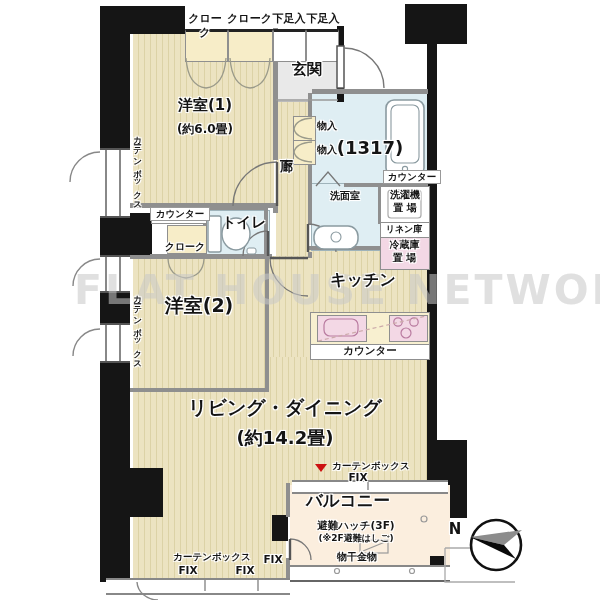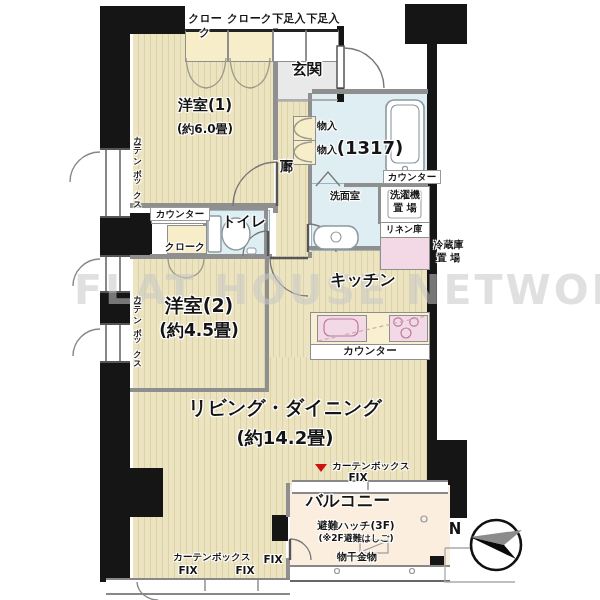--- a/index.html
+++ b/index.html
@@ -225,29 +225,28 @@
   <div class="lbl vert" style="left:276px;top:126px;width:18px;height:46px;font-size:13px;">廊下</div>
   <div class="lbl" style="left:312px;top:120px;width:30px;font-size:10px;">物入</div>
   <div class="lbl" style="left:312px;top:144px;width:30px;font-size:10px;">物入</div>
 
   <div class="lbl" style="left:334px;top:137px;width:72px;font-size:18px;">(1317)</div>
   <div class="tag" style="left:383px;top:170px;width:52px;font-size:9.5px;">カウンター</div>
   <div class="lbl" style="left:314px;top:190px;width:62px;font-size:10px;">洗面室</div>
   <div class="lbl two" style="left:384px;top:189px;width:42px;font-size:10px;">洗濯機
 置 場</div>
   <div class="lbl" style="left:380px;top:224px;width:48px;font-size:9px;">リネン庫</div>
-  <div class="lbl two" style="left:382px;top:239px;width:45px;font-size:10px;padding-left:44px;">冷蔵庫
+  <div class="lbl two" style="left:382px;top:239px;width:45px;font-size:10px;">冷蔵庫
 置 場</div>
 
   <div class="tag" style="left:150px;top:207px;width:54px;font-size:9.5px;">カウンター</div>
-  <div class="lbl" style="left:219px;top:213px;width:50px;font-size:14.5px;font-family:Liberation Mono, monospace;">トイレ</div>
+  <div class="lbl" style="left:219px;top:213px;width:50px;font-size:14.5px;">トイレ</div>
   <div class="lbl" style="left:161px;top:241px;width:48px;font-size:10px;">クローク</div>
 
   <div class="lbl" style="left:133px;top:294px;width:132px;font-size:19px;">洋室(2)</div>
-  <div class="lbl" style="left:133px;top:320px;width:132px;font-size:17px;">(約4.5畳)</div>
   <div class="lbl vert" style="left:129px;top:266px;width:14px;height:122px;font-size:8.5px;">カーテンボックス</div>
 
   <div class="lbl" style="left:310px;top:270px;width:106px;font-size:16px;">キッチン</div>
   <div class="lbl" style="left:320px;top:344px;width:100px;font-size:10.5px;">カウンター</div>
 
   <div class="lbl" style="left:150px;top:396px;width:270px;font-size:19px;">リビング・ダイニング</div>
   <div class="lbl" style="left:150px;top:427px;width:270px;font-size:18px;">(約14.2畳)</div>
 
   <div class="lbl" style="left:330px;top:460px;width:82px;font-size:9.5px;">カーテンボックス</div>
   <div class="lbl" style="left:338px;top:471px;width:40px;font-size:10.5px;">FIX</div>

